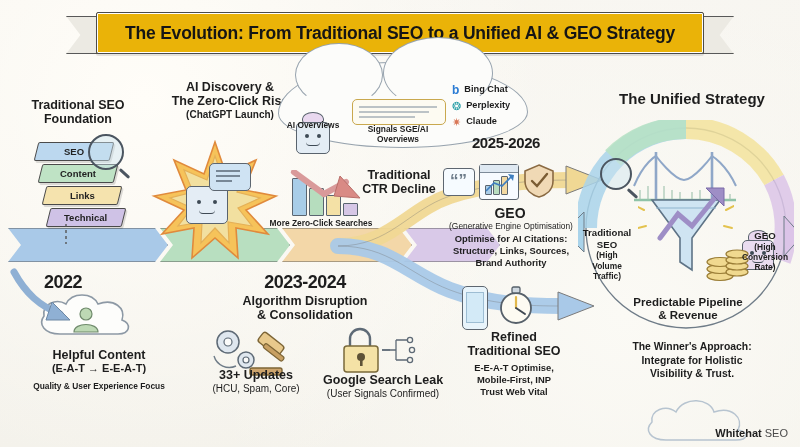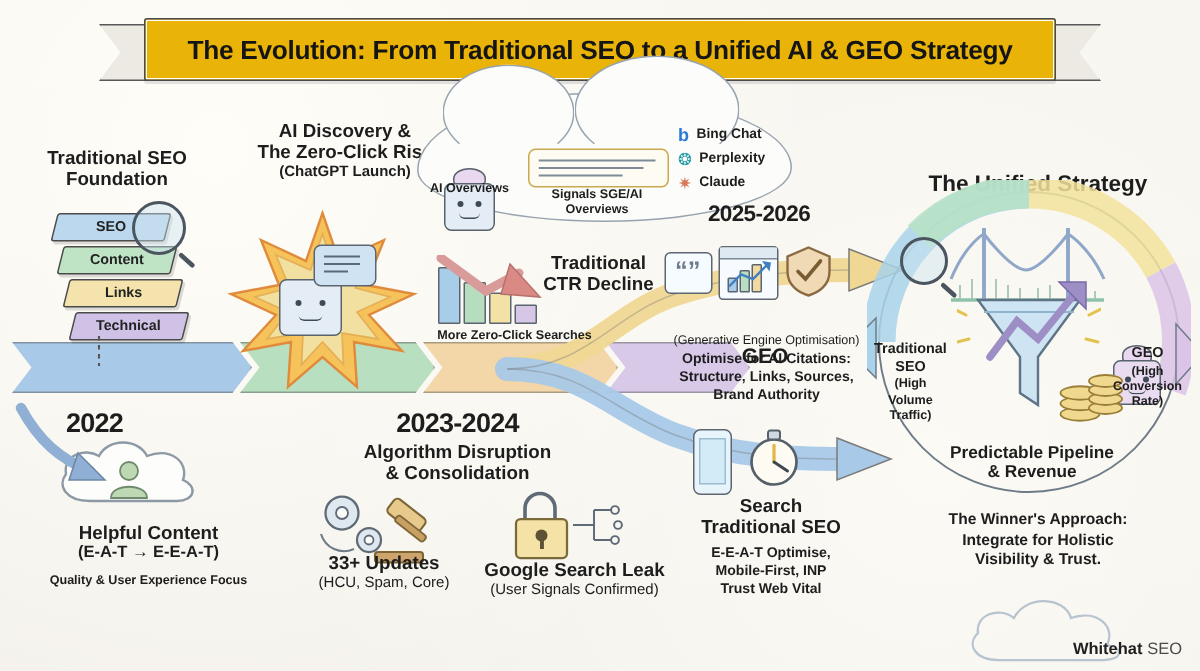--- a/index.html
+++ b/index.html
@@ -35,21 +35,21 @@
   }
   #banner .tail.l{left:0;clip-path:polygon(0 0,100% 0,100% 100%,0 100%,40% 50%);}
   #banner .tail.r{right:0;clip-path:polygon(0 0,100% 0,60% 50%,100% 100%,0 100%);}
   #banner-title{
     font-size:17.5px;font-weight:bold;letter-spacing:-.2px;white-space:nowrap;
     color:#151515;
   }
 
   
   .hd{font-size:12.5px;font-weight:bold;line-height:1.15;}
-  .hd-lg{font-size:14px;font-weight:bold;line-height:1.15;margin-top:24px;}
+  .hd-lg{font-size:14px;font-weight:bold;line-height:1.15;}
   .sub{font-size:10px;line-height:1.2;}
   .tiny{font-size:8.4px;line-height:1.22;}
   .yr{font-size:18px;font-weight:bold;letter-spacing:-.5px;}
   .yr-sm{font-size:15px;font-weight:bold;letter-spacing:-.4px;}
 
   
   #timeline{left:0;top:228px;width:620px;height:40px;}
   .seg{position:absolute;top:0;height:34px;}
   .seg i{
     position:absolute;inset:0;
@@ -238,21 +238,21 @@
     <svg style="position:absolute;left:0;top:-6px;width:74px;height:46px">
       <path d="M4,2 L34,24" stroke="#d99a9a" stroke-width="6" fill="none" stroke-linecap="round"></path>
       <path d="M34,24 L56,12" stroke="#d99a9a" stroke-width="6" fill="none" stroke-linecap="round"></path>
       <polygon points="50,6 70,28 44,26" fill="#d98a85" stroke="#b96f6a" stroke-width="1"></polygon>
     </svg>
   </div>
   <div class="abs ctr hd" style="left:352px;top:168px;width:94px">
     <div>Traditional</div>
     <div>CTR Decline</div>
   </div>
-  <div class="abs ctr tiny" style="left:278px;top:218px;width:130px;font-weight:bold">More Zero-Click Searches</div>
+  <div class="abs ctr tiny" style="left:256px;top:218px;width:130px;font-weight:bold">More Zero-Click Searches</div>
 
   <div class="abs ctr yr" style="left:212px;top:272px;width:186px">2023-2024</div>
   <div class="abs ctr hd" style="left:208px;top:294px;width:194px">
     <div>Algorithm Disruption</div>
     <div>&amp; Consolidation</div>
   </div>
 
   <svg class="abs" style="left:206px;top:326px;width:96px;height:52px">
     <circle cx="22" cy="16" r="11" fill="#dfe7ef" stroke="#5e6a76" stroke-width="1.5"></circle>
     <circle cx="22" cy="16" r="4" fill="#fbfbfa" stroke="#5e6a76" stroke-width="1.2"></circle>
@@ -311,21 +311,21 @@
   <div class="abs card" style="left:462px;top:286px;width:24px;height:42px;border-radius:5px;background:#e8f4fb">
     <div style="position:absolute;left:3px;right:3px;top:5px;bottom:6px;background:#d3eaf7;border:1px solid #9dbdd3"></div>
   </div>
   <svg class="abs" style="left:494px;top:283px;width:44px;height:44px">
     <circle cx="22" cy="25" r="15" fill="#fdfbf2" stroke="#56606a" stroke-width="1.8"></circle>
     <rect x="18" y="4" width="8" height="6" rx="1.5" fill="#cfd8e0" stroke="#56606a" stroke-width="1.3"></rect>
     <path d="M22,25 L22,14" stroke="#e2b84a" stroke-width="2.2" stroke-linecap="round"></path>
     <path d="M22,25 L31,31" stroke="#3f4852" stroke-width="2" stroke-linecap="round"></path>
   </svg>
   <div class="abs ctr hd" style="left:444px;top:330px;width:140px">
-    <div>Search</div>
+    <div>Refined</div>
     <div>Traditional SEO</div>
   </div>
   <div class="abs ctr" style="left:440px;top:362px;width:148px;font-size:9.4px;font-weight:bold;line-height:1.25">
     <div>E-E-A-T Optimise,</div>
     <div>Mobile-First, INP</div>
     <div>Trust Web Vital</div>
   </div>
 
   <div class="abs ctr hd-lg" style="left:592px;top:90px;width:200px;font-size:15px">The Unified Strategy</div>
 

